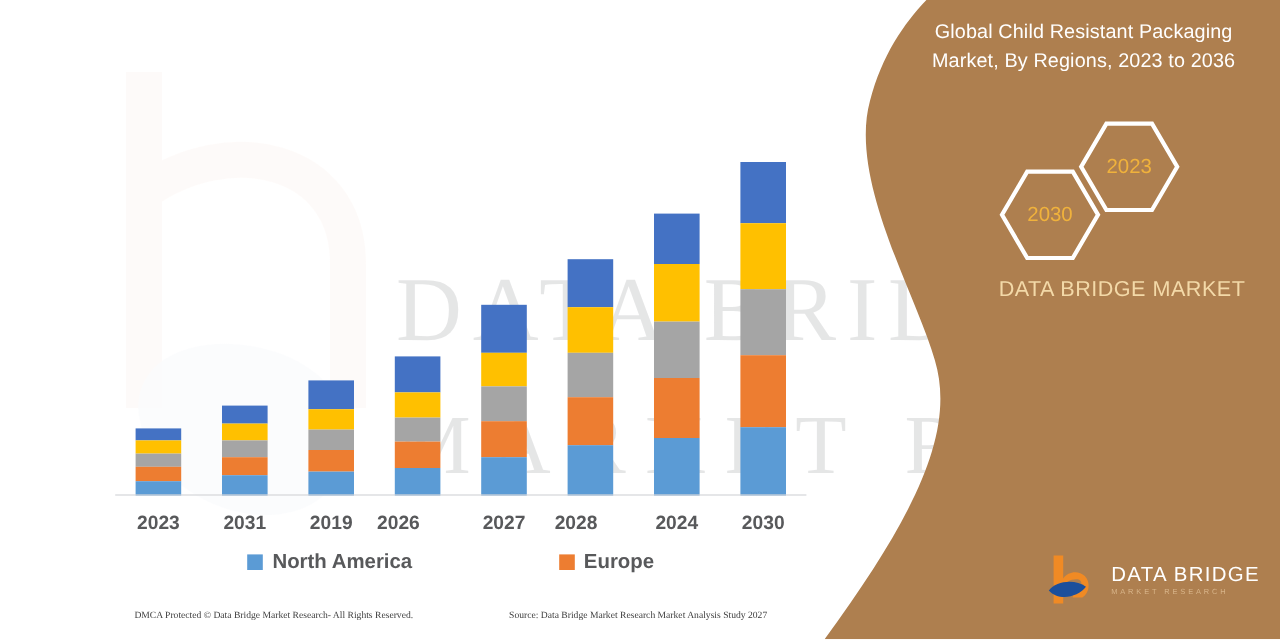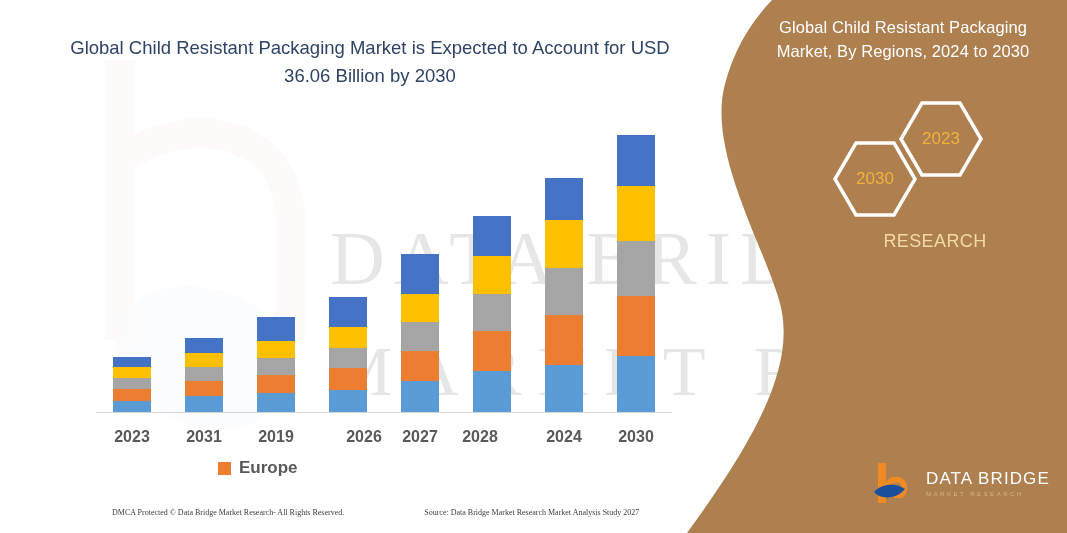--- a/index.html
+++ b/index.html
@@ -208,21 +208,20 @@
   <svg class="bg-glyph" viewBox="0 0 420 420">
     <path d="M60 20 L60 300 M60 120 C130 70 230 90 230 180 L230 300" stroke="#f3cfc0" stroke-width="30" fill="none"></path>
     <path d="M55 300 C55 250 120 235 175 255 C240 280 250 350 200 380 C150 408 60 370 55 300 Z" fill="#cfd8ea" opacity="0.75"></path>
   </svg>
 
   <div class="wm-text">
     <span>DATA BRIDGE</span>
     <span class="l2">MARKET RESEARCH</span>
   </div>
 
-  <div class="chart-title">Global Child Resistant Packaging Market is Expected to Account for USD 36.06 Billion by 2030</div>
 
   <div class="plot" id="plot">
       <div class="bar-col" style="left: 17px;">
         <div class="seg" style="height: 12px; background: rgb(91, 155, 213);"></div>
         <div class="seg" style="height: 12px; background: rgb(237, 125, 49);"></div>
         <div class="seg" style="height: 11px; background: rgb(165, 165, 165);"></div>
         <div class="seg" style="height: 11px; background: rgb(255, 192, 0);"></div>
         <div class="seg" style="height: 10px; background: rgb(68, 114, 196);"></div>
       </div>
       <div class="bar-col" style="left: 89px;">
@@ -273,59 +272,63 @@
         <div class="seg" style="height: 55px; background: rgb(165, 165, 165);"></div>
         <div class="seg" style="height: 55px; background: rgb(255, 192, 0);"></div>
         <div class="seg" style="height: 51px; background: rgb(68, 114, 196);"></div>
       </div>
     </div>
   <div class="axis-line"></div>
   <div class="xlabels" id="xlabels">
       <div class="xlabel" style="left: 0px;">2023</div>
       <div class="xlabel" style="left: 72px;">2031</div>
       <div class="xlabel" style="left: 144px;">2019</div>
-      <div class="xlabel" style="left: 232px;">2026</div>
+      <div class="xlabel" style="left: 200px;">2026</div>
       <div class="xlabel" style="left: 288px;">2027</div>
       <div class="xlabel" style="left: 348px;">2028</div>
       <div class="xlabel" style="left: 432px;">2024</div>
       <div class="xlabel" style="left: 504px;">2030</div>
     </div>
 
   <div class="legend">
+    <div class="legend-item" id="legend-na">
+      <span class="legend-swatch" id="sw-na" style="background: rgb(91, 155, 213);"></span>
+      <span class="legend-label">North America</span>
+    </div>
     <div class="legend-item" id="legend-eu">
       <span class="legend-swatch" id="sw-eu" style="background: rgb(237, 125, 49);"></span>
       <span class="legend-label">Europe</span>
     </div>
   </div>
 
   <div class="footer">
     <span>DMCA Protected © Data Bridge Market Research-  All Rights Reserved.</span>
     <span id="footer-source">Source: Data Bridge Market Research  Market Analysis Study 2027</span>
   </div>
 
   <div class="right-panel"></div>
 
-  <div class="right-title">Global Child Resistant Packaging Market, By Regions, 2024 to 2030</div>
+  <div class="right-title">Global Child Resistant Packaging Market, By Regions, 2023 to 2036</div>
 
   <div class="hex hex-wrap" id="hex-2030">
     <svg viewBox="0 0 86 78" width="86" height="78">
       <polygon points="24,3 62,3 83,39 62,75 24,75 3,39" fill="none" stroke="#ffffff" stroke-width="3.5"></polygon>
     </svg>
     <span>2030</span>
   </div>
 
   <div class="hex hex-wrap" id="hex-2023">
     <svg viewBox="0 0 86 78" width="86" height="78">
       <polygon points="24,3 62,3 83,39 62,75 24,75 3,39" fill="none" stroke="#ffffff" stroke-width="3.5"></polygon>
     </svg>
     <span>2023</span>
   </div>
 
   <div class="dbmr-text">
-    <div>RESEARCH</div>
+    <div>DATA BRIDGE MARKET</div>
   </div>
 
   <div class="logo-block">
     <div class="logo-mark">
       <svg viewBox="0 0 46 44" width="46" height="44">
         <path d="M6 1 L14 1 L14 20 C18 14 27 13 32 18 C37 23 36 32 30 36 L22 36 L22 29 L27 29 C30 27 30 22 27 21 C23 20 14 22 14 30 L14 41 L6 41 Z" fill="#f08a24"></path>
         <path d="M2 30 C8 22 24 20 33 27 C26 36 10 39 2 30 Z" fill="#1b4f9c"></path>
       </svg>
     </div>
     <div class="logo-words">

